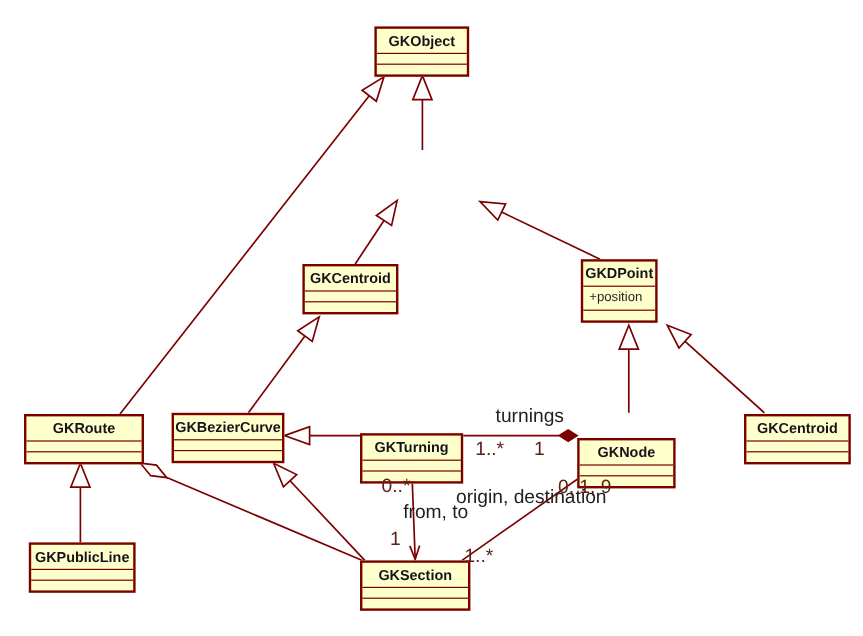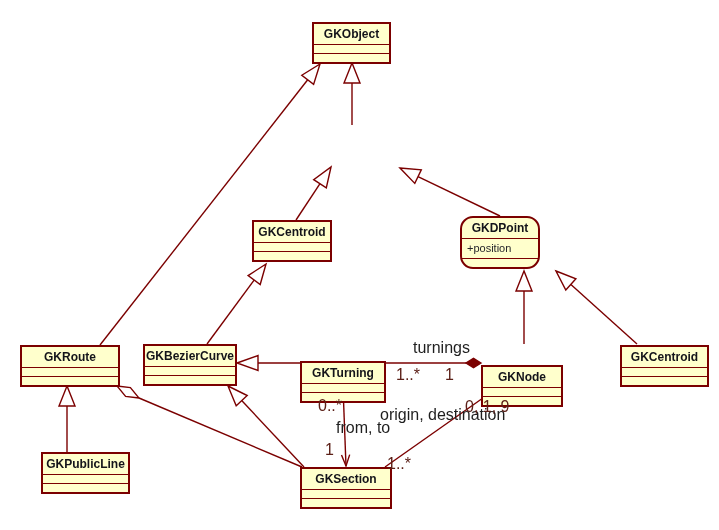--- a/index.html
+++ b/index.html
@@ -115,21 +115,21 @@
     <div class="cls-comp"></div>
   </div>
 
 
   <div class="cls" style="left:252px;top:220px;width:80px;">
     <div class="cls-title">GKCentroid</div>
     <div class="cls-comp"></div>
     <div class="cls-comp"></div>
   </div>
 
-  <div class="cls" style="left:460px;top:216px;width:80px;border-radius:13px;">
+  <div class="cls" style="left:484px;top:216px;width:64px;">
     <div class="cls-title">GKDPoint</div>
     <div class="cls-comp attrs-filled">
       <span>+position</span>
     </div>
     <div class="cls-comp"></div>
   </div>
 
   <div class="cls" style="left:20px;top:345px;width:100px;">
     <div class="cls-title">GKRoute</div>
     <div class="cls-comp"></div>
@@ -153,21 +153,21 @@
     <div class="cls-comp"></div>
     <div class="cls-comp"></div>
   </div>
 
   <div class="cls" style="left:620px;top:345px;width:89px;">
     <div class="cls-title">GKCentroid</div>
     <div class="cls-comp"></div>
     <div class="cls-comp"></div>
   </div>
 
-  <div class="cls" style="left:24px;top:452px;width:89px;margin-left:17px;">
+  <div class="cls" style="left:24px;top:452px;width:89px;">
     <div class="cls-title">GKPublicLine</div>
     <div class="cls-comp"></div>
     <div class="cls-comp"></div>
   </div>
 
   <div class="cls" style="left:300px;top:467px;width:92px;">
     <div class="cls-title">GKSection</div>
     <div class="cls-comp"></div>
     <div class="cls-comp"></div>
   </div>

